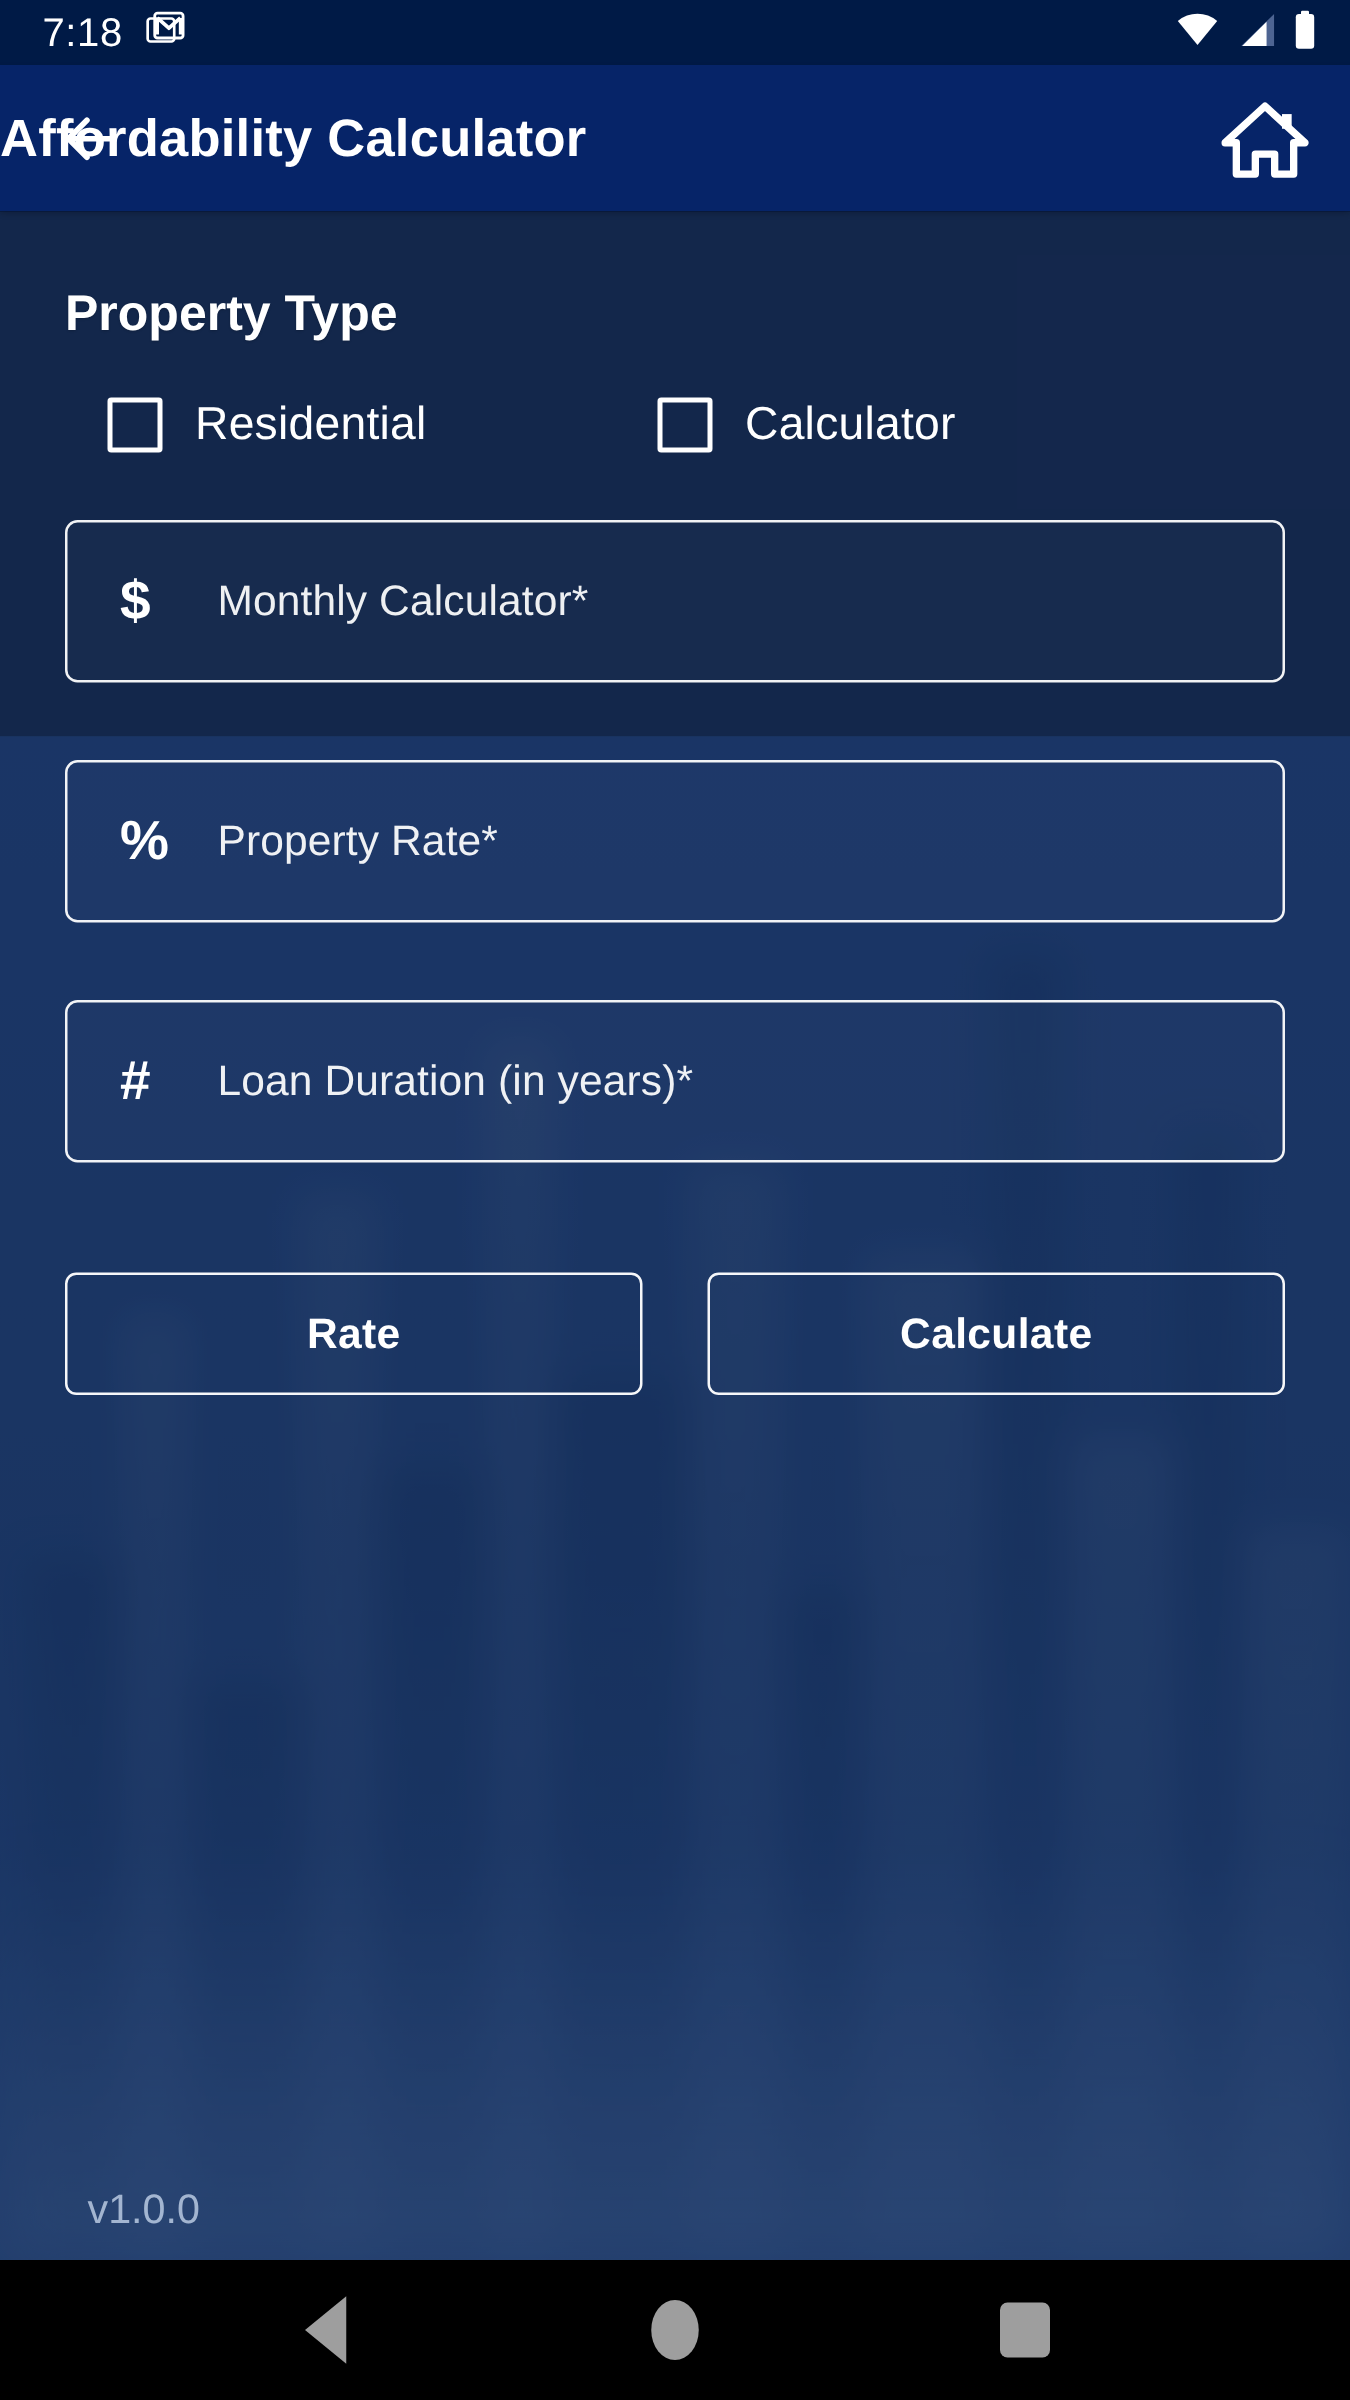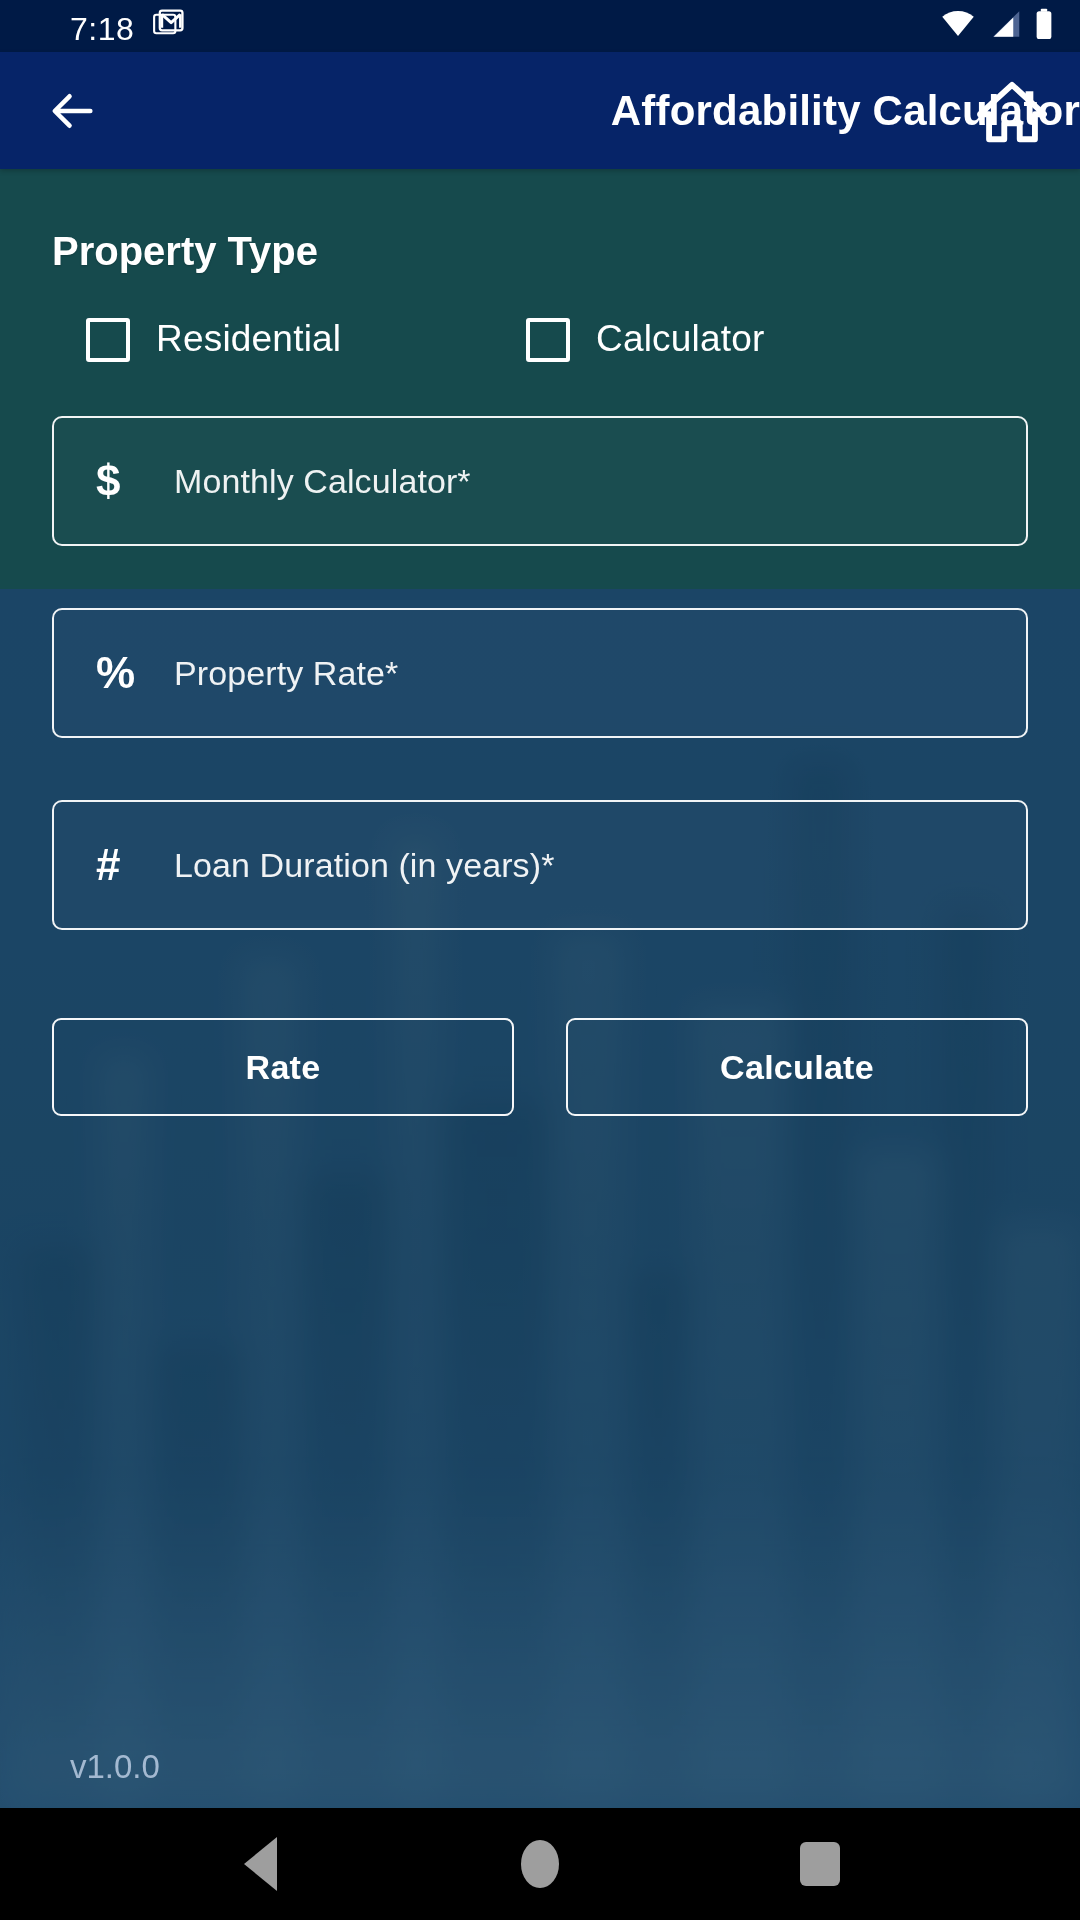--- a/index.html
+++ b/index.html
@@ -17,21 +17,21 @@
   }
 
   
   #status-bar {
     height:52px; flex:0 0 52px;
     background:#001a46;
     display:flex; align-items:center;
     padding:0 26px 0 34px;
     color:#fff;
   }
-  #status-left { display:flex; align-items:flex-end; gap:18px;margin-left:36px; }
+  #status-left { display:flex; align-items:center; gap:18px; }
   #clock { font-size:32px; font-weight:400; letter-spacing:.5px; line-height:1; }
   #status-right { margin-left:auto; display:flex; align-items:center; gap:12px; }
   .sysicon { display:block; }
 
   
   #app-bar {
     height:117px; flex:0 0 117px;
     background:#062468;
     display:flex; align-items:center;
     padding:0 28px 0 36px;
@@ -39,38 +39,38 @@
     box-shadow:0 2px 5px rgba(0,0,0,.22);
     z-index:5;
   }
   #back-button {
     width:74px; height:74px;
     display:flex; align-items:center; justify-content:center;
     cursor:pointer;
   }
   #app-title {
     position:absolute; left:0; right:0;
-    text-align:right;
+    text-align:left;
     color:#ffffff;
     font-size:42px; font-weight:700;
     letter-spacing:.2px;
     pointer-events:none;
   }
   #home-button {
     margin-left:auto;
     width:80px; height:80px;
     display:flex; align-items:center; justify-content:center;
     cursor:pointer; position:relative; z-index:2;
   }
 
   
   #content {
     position:relative;
     flex:1 1 auto;
-    background:#14532d;
+    background:#0f172a;
     overflow:hidden;
   }
   
   #bg-photo {
     position:absolute; left:0; right:0; bottom:0; top:420px;
     overflow:hidden;
     opacity:.55;
   }
   #bg-photo .sky {
     position:absolute; inset:0;

